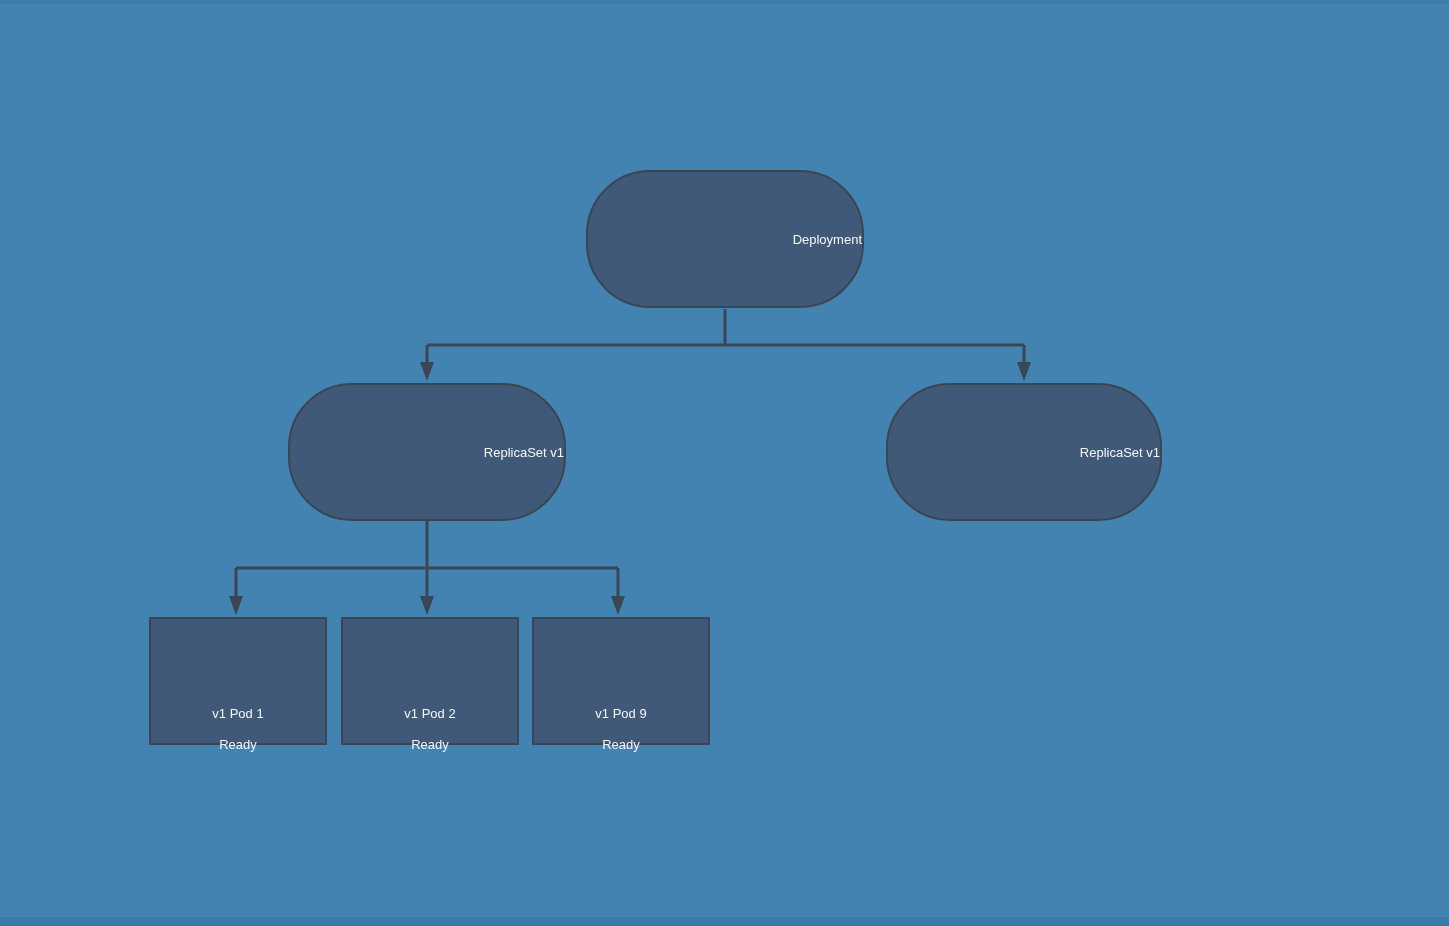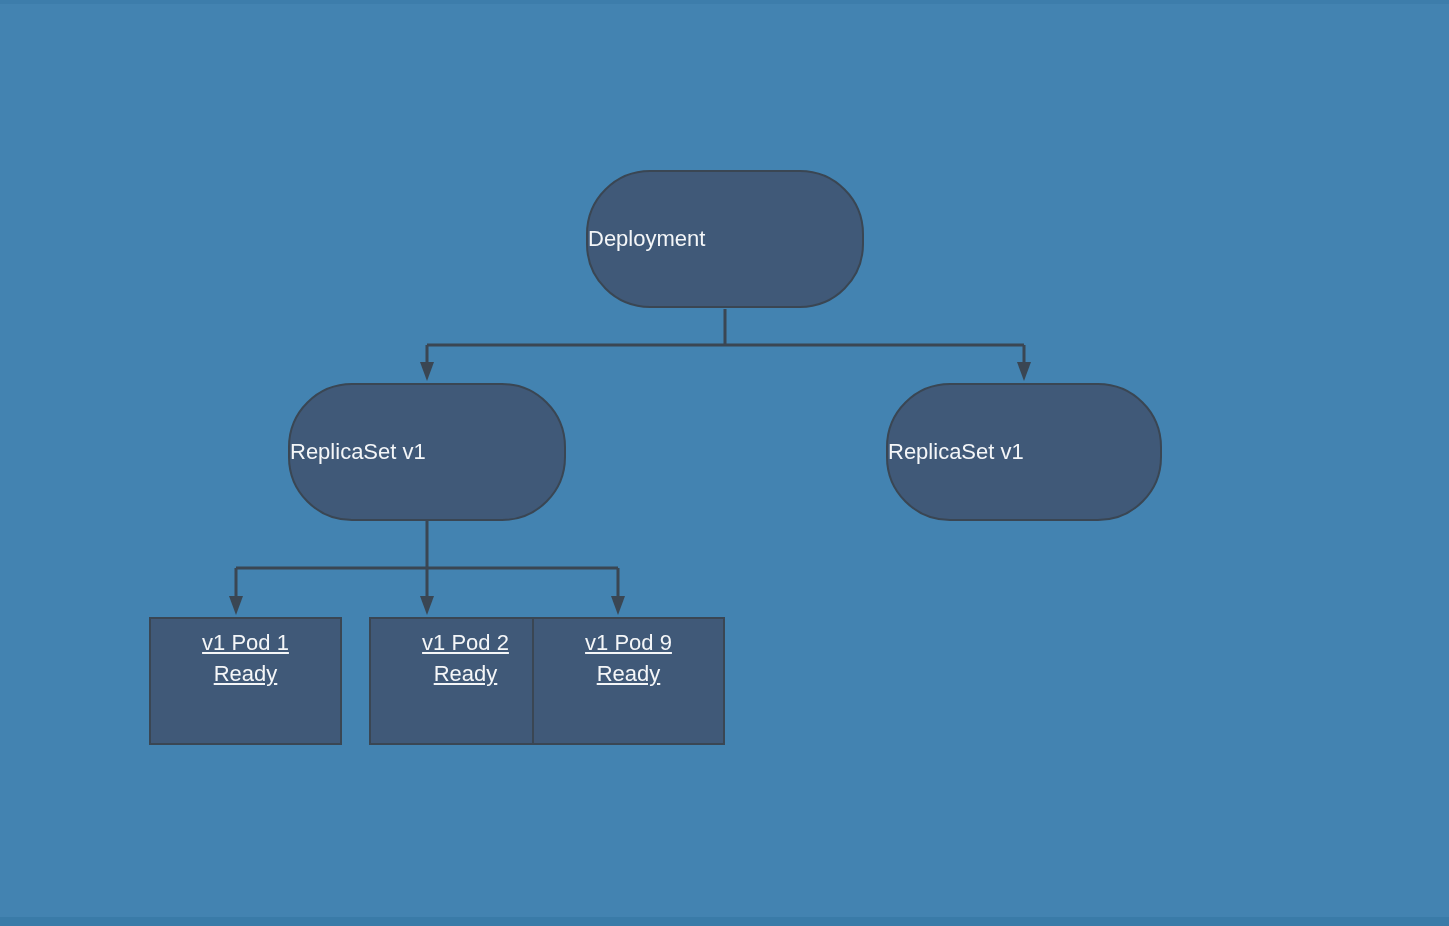--- a/index.html
+++ b/index.html
@@ -47,47 +47,46 @@
     stroke: none;
   }
   .node {
     position: absolute;
     box-sizing: border-box;
     background: #405978;
     border: 2px solid #3a4653;
     color: #f4f6f8;
     display: flex;
     align-items: center;
-    justify-content: flex-start;
+    justify-content: flex-end;
     text-align: center;
-    font-size: 22px;
+    font-size: 13px;
   }
   .stadium {
     width: 278px;
     height: 138px;
     border-radius: 64px;
   }
   .deployment { left: 586px; top: 170px; }
   .rs-left    { left: 288px; top: 383px; }
   .rs-right   { left: 886px; top: 383px; width: 276px; }
   .pod {
-    width: 193px;
+    width: 178px;
     height: 128px;
     top: 617px;
     flex-direction: column;
     row-gap: 9px;
-    text-decoration: underline;
   }
   .pod .pod-text {
     line-height: 22px;
     transform: translateY(13px);
     display: block;
   }
   .pod1 { left: 149px; }
-  .pod2 { left: 341px; margin-left: 28px; }
+  .pod2 { left: 341px; }
   .pod3 { left: 532px; }
 </style>
 </head>
 <body>
 
 <div class="canvas">
 
   <div class="edge-strip top"></div>
   <div class="edge-strip bottom"></div>
 

